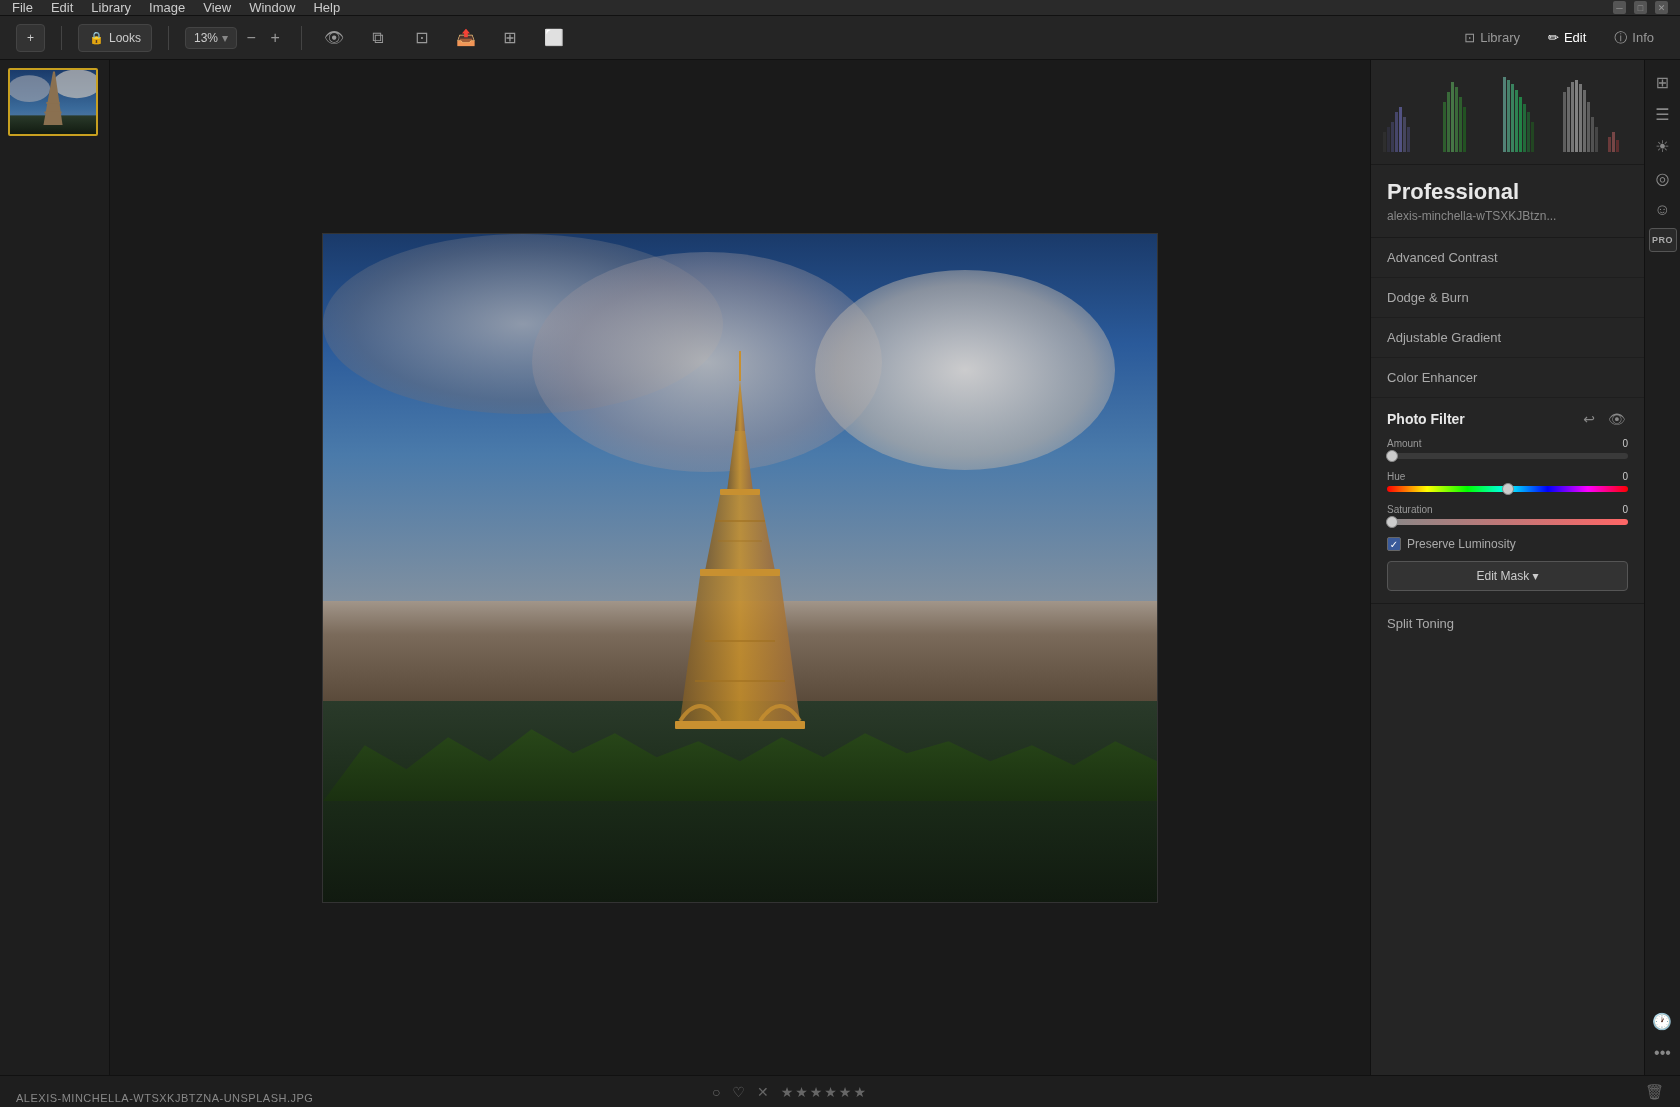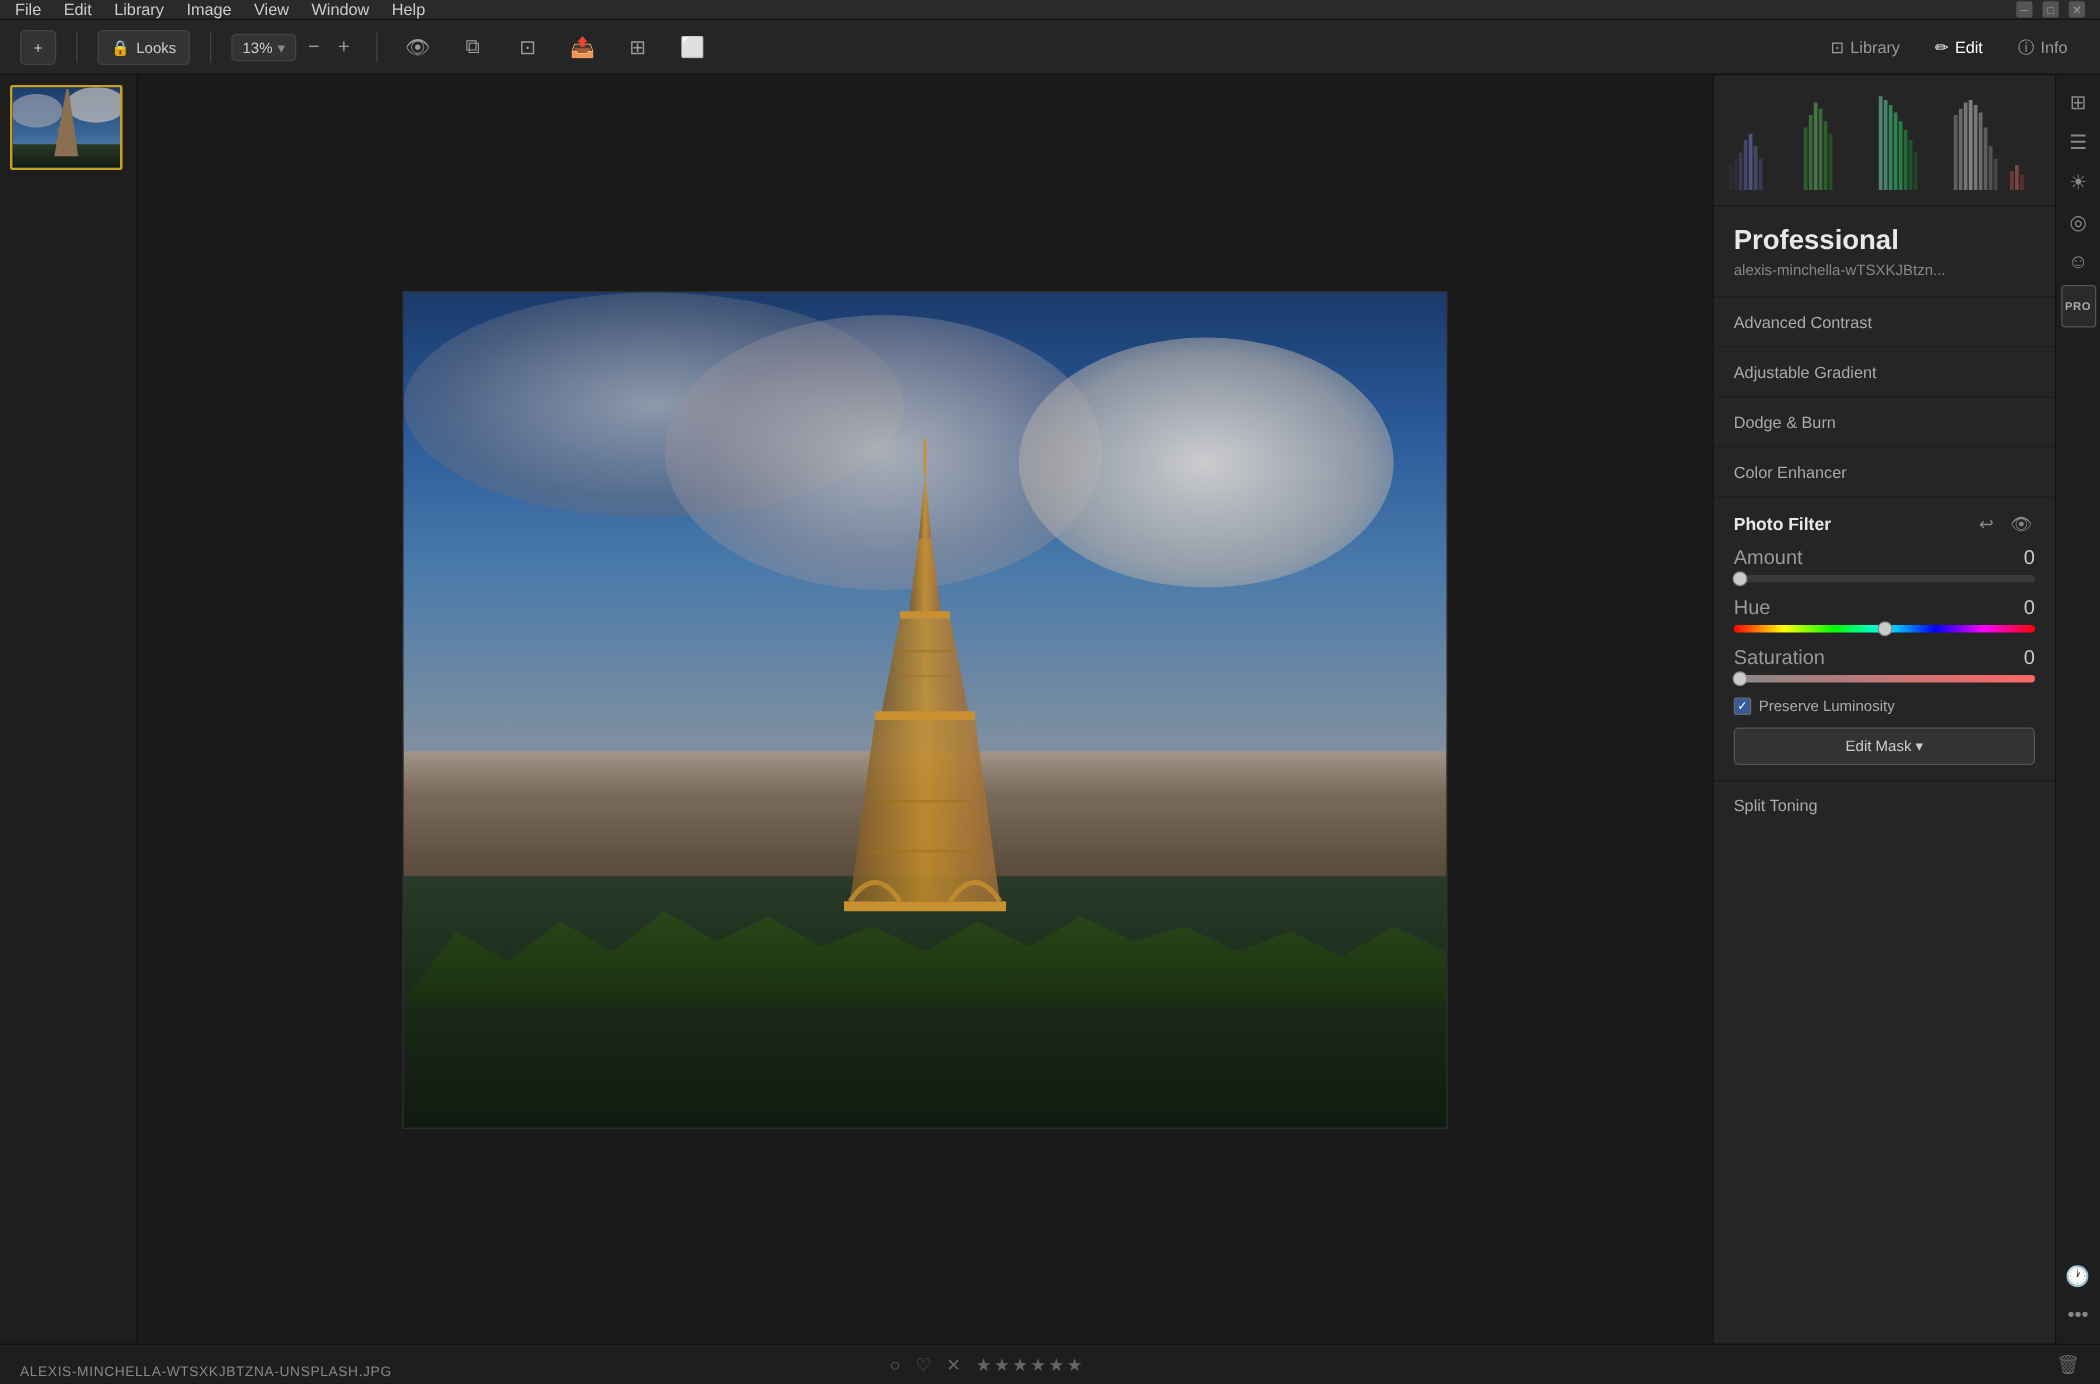--- a/index.html
+++ b/index.html
@@ -339,21 +339,21 @@
     }
 
     
     .slider-row {
       margin-bottom: 12px;
     }
     .slider-label-row {
       display: flex;
       justify-content: space-between;
       margin-bottom: 4px;
-      font-size: 16px;
+      font-size: 10px;
       color: #999;
     }
     .slider-value { color: #ccc; }
     .slider-track {
       position: relative;
       height: 6px;
       border-radius: 3px;
       background: #444;
       cursor: pointer;
     }
@@ -453,21 +453,21 @@
     }
     .sidebar-icon.pro-badge {
       background: #2a2a2a;
       border: 1px solid #555;
       border-radius: 3px;
       font-size: 9px;
       font-weight: 700;
       color: #aaa;
       letter-spacing: 0.5px;
       width: 28px;
-      height: 34px;
+      height: 24px;
     }
     .sidebar-spacer { flex: 1; }
 
     
     .status-bar {
       background: #1e1e1e;
       height: 32px;
       display: flex;
       align-items: center;
       padding: 0 16px;
@@ -702,22 +702,22 @@
           </svg>
         </div>
       </div>
 
       <div class="profile-section">
         <div class="profile-name">Professional</div>
         <div class="profile-file">alexis-minchella-wTSXKJBtzn...</div>
       </div>
 
       <div class="adjustment-item">Advanced Contrast</div>
+      <div class="adjustment-item">Dodge &amp; Burn</div>
       <div class="adjustment-item">Adjustable Gradient</div>
-      <div class="adjustment-item">Dodge &amp; Burn</div>
       <div class="adjustment-item">Color Enhancer</div>
 
       <div class="photo-filter-section">
         <div class="photo-filter-header">
           <span class="photo-filter-title">Photo Filter</span>
           <div class="photo-filter-controls">
             <button class="pf-icon-btn" title="Reset">↩</button>
             <button class="pf-icon-btn" title="Toggle">
               <span>👁</span>
             </button>

